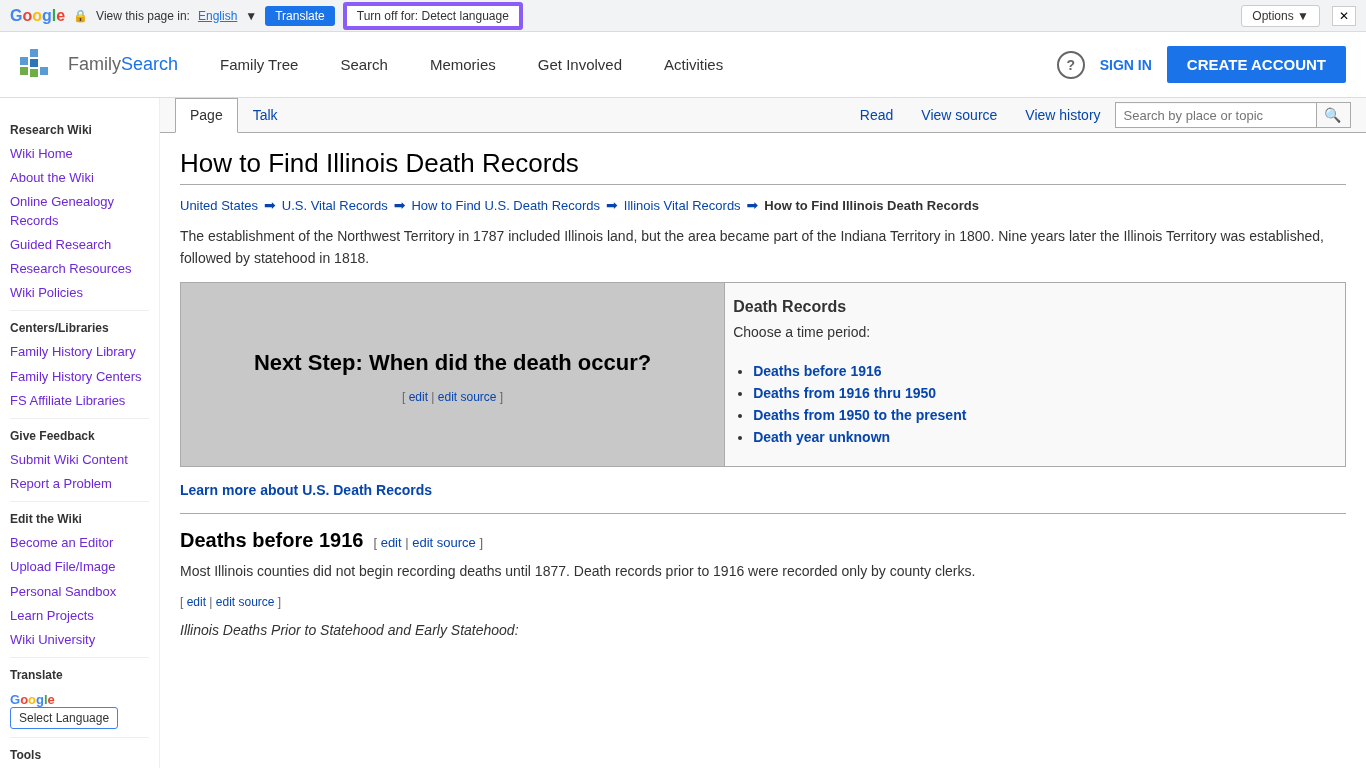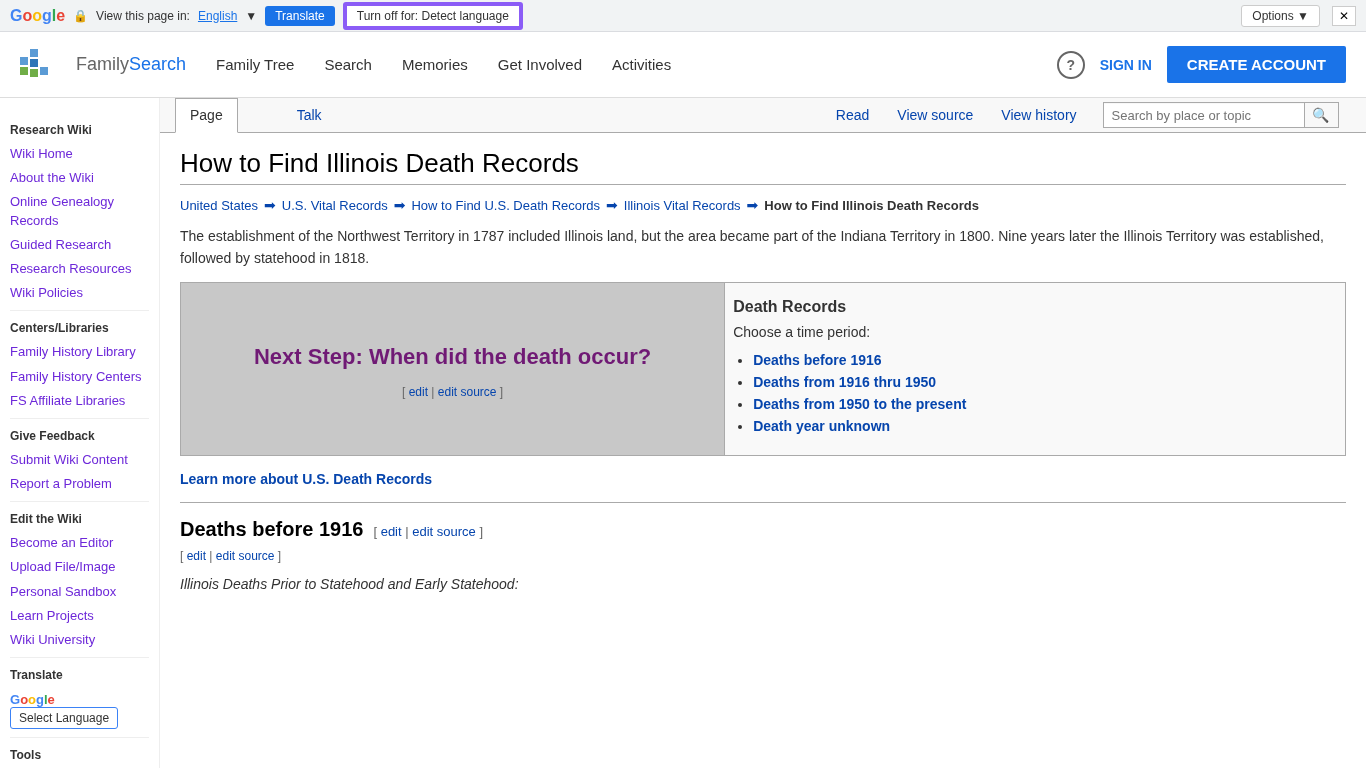--- a/index.html
+++ b/index.html
@@ -70,31 +70,31 @@
       display: flex;
       align-items: center;
       padding: 0 20px;
       height: 66px;
       border-bottom: 1px solid #ddd;
       background: #fff;
     }
     #logo {
       display: flex;
       align-items: center;
-      gap: 16px;
-      text-decoration: none;
-      margin-right: 30px;
+      gap: 8px;
+      text-decoration: none;
+      margin-right: 42px;
     }
     #logo-icon {
       width: 40px;
       height: 40px;
     }
     #main-nav {
       display: flex;
-      gap: 30px;
+      gap: 42px;
       flex: 1;
     }
     #main-nav a {
       text-decoration: none;
       color: #333;
       font-size: 15px;
       padding: 4px 0;
     }
     #header-actions {
       display: flex;
@@ -172,21 +172,20 @@
       padding: 0;
     }
 
     
     #tab-bar {
       display: flex;
       align-items: stretch;
       border-bottom: 1px solid #aaa;
       padding: 0 15px;
       background: #f8f8f8;
-      gap: 44px;
     }
     .tab {
       padding: 8px 14px;
       font-size: 14px;
       color: #0645ad;
       text-decoration: none;
       border: 1px solid transparent;
       margin-bottom: -1px;
       cursor: pointer;
     }
@@ -206,21 +205,21 @@
       padding: 8px 14px;
       font-size: 14px;
       color: #0645ad;
       text-decoration: none;
       cursor: pointer;
     }
     .search-box {
       display: flex;
       align-items: center;
       border: 1px solid #aaa;
-      margin: 4px 12px;
+      margin: 4px 0;
     }
     .search-box input {
       border: none;
       padding: 4px 8px;
       font-size: 13px;
       width: 200px;
       outline: none;
     }
     .search-box button {
       background: none;
@@ -278,21 +277,21 @@
       display: flex;
       flex-direction: column;
       align-items: center;
       justify-content: center;
       border-right: 1px solid #aaa;
     }
     #info-box-left p {
       font-size: 22px;
       font-weight: bold;
       text-align: center;
-      color: #701a75;
+      color: #000000;
       margin-bottom: 10px;
     }
     #info-box-left .edit-links {
       font-size: 12px;
       color: #666;
     }
     #info-box-left .edit-links a {
       color: #0645ad;
       text-decoration: none;
     }
@@ -300,21 +299,21 @@
       flex: 1.2;
       padding: 15px 8px;
     }
     #info-box-right h3 {
       font-size: 16px;
       font-weight: bold;
       margin-bottom: 5px;
     }
     #info-box-right p {
       font-size: 14px;
-      margin-bottom: 9px;
+      margin-bottom: 20px;
     }
     #info-box-right ul {
       list-style: disc;
       padding-left: 20px;
     }
     #info-box-right ul li {
       margin-bottom: 6px;
     }
     #info-box-right ul li a {
       color: #0645ad;
@@ -544,20 +543,21 @@
       <hr class="section-divider">
 
       <div class="section-heading">
         <span>Deaths before 1916</span>
         <span class="section-edit-links">
           [ <a href="#">edit</a>
           | <a href="#">edit source</a> ]
         </span>
       </div>
 
+      <p>Most Illinois counties did not begin recording deaths until 1877. Death records prior to 1916 were recorded only by county clerks.</p>
 
 
       <div class="inline-edit-links">
         [ <a href="#">edit</a>
         | <a href="#">edit source</a> ]
       </div>
 
       <p style="font-style:italic; margin-top:10px;">Illinois Deaths Prior to Statehood and Early Statehood:</p>
 
     </div>

